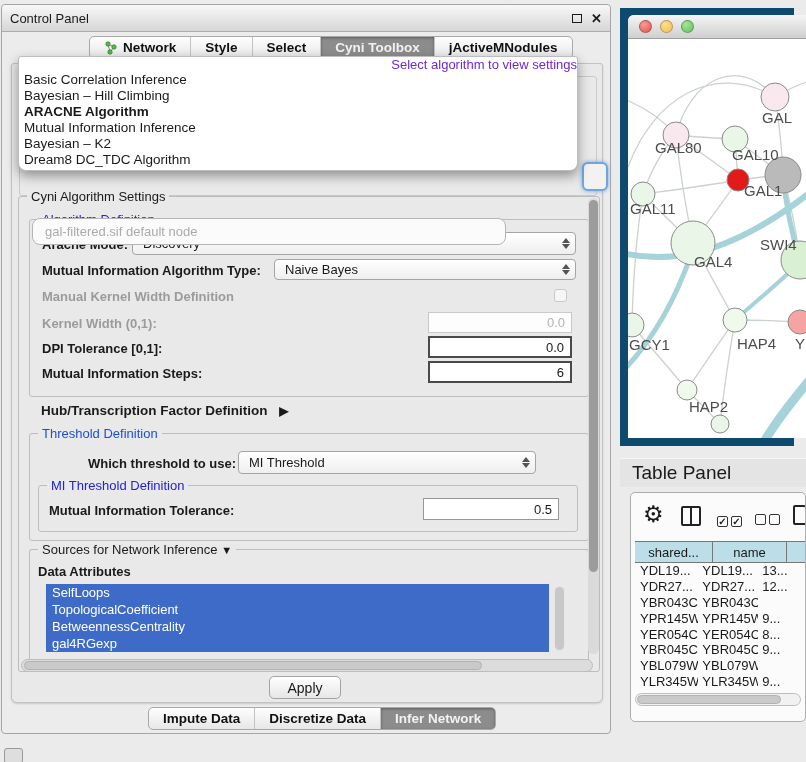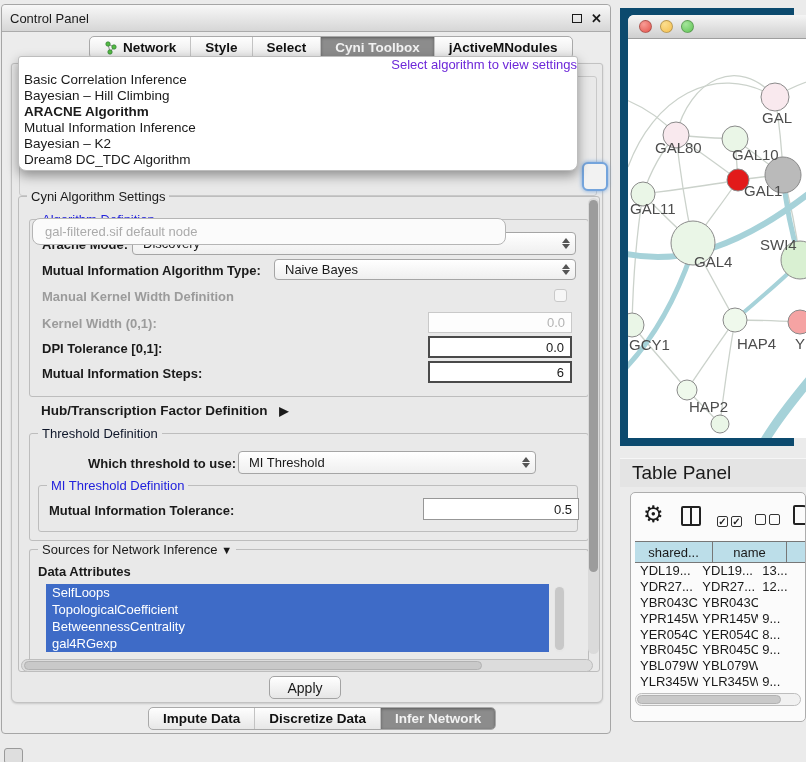--- a/index.html
+++ b/index.html
@@ -28,21 +28,21 @@
 
   .panelA { left:9px; top:58px; width:592px; height:640px; background:#E9E9E9;
         border:1px solid #C2C2C2; border-radius:3px 3px 6px 6px;
         box-shadow:0 1px 2px rgba(0,0,0,.15); }
   .panelB { left:7px; top:12px; width:578px; height:120px; border:1px solid #C9C9C9; border-radius:3px; }
 
   
   .group { position:absolute; border:1px solid #BDBDBD; border-radius:3px; }
   .gtitle { position:absolute; top:-8px; left:8px; background:#E9E9E9; padding:0 4px;
         font-size:13px; white-space:nowrap; }
-  .blue { color:#2222DD; } .green { color:#0f172a; }
+  .blue { color:#2222DD; } .green { color:#1d4ed8; }
 
   .lbl { position:absolute; font-size:13px; font-weight:700; white-space:nowrap; }
   .lbl.dim { color:#9B9B9B; }
 
   .combo { position:absolute; border:1px solid #A5A5A5; border-radius:4px;
         background:linear-gradient(#FFFFFF,#EFEFEF); display:flex; align-items:center;
         font-size:13px; padding-left:10px; }
   .combo .spin { margin-left:auto; width:18px; align-self:stretch; display:flex;
         flex-direction:column; align-items:center; justify-content:center; gap:1px; }
   .tri-up { width:0; height:0; border-left:4px solid transparent; border-right:4px solid transparent;
@@ -229,21 +229,21 @@
             <span>MI Threshold</span>
             <span class="spin">
                 <i class="tri-up"></i>
                 <i class="tri-dn"></i>
               </span>
           </div>
 
           <div class="group" style="left:8px; top:51px; width:540px; height:47px;">
             <span class="gtitle blue">MI Threshold Definition</span>
             <span class="lbl" style="left:10px; top:17px;">Mutual Information Tolerance:</span>
-            <div class="field normal" style="left:384px; top:12px; width:156px; height:22px;">
+            <div class="field normal" style="left:384px; top:12px; width:136px; height:22px;">
               <span>0.5</span>
             </div>
           </div>
         </div>
 
         <div class="group" style="left:10px; top:352px; width:560px; height:118px; border-bottom:none;">
           <span class="gtitle">
             <span>Sources for Network Inference</span>
             <span style="font-size:11px;">▼</span>
           </span>

